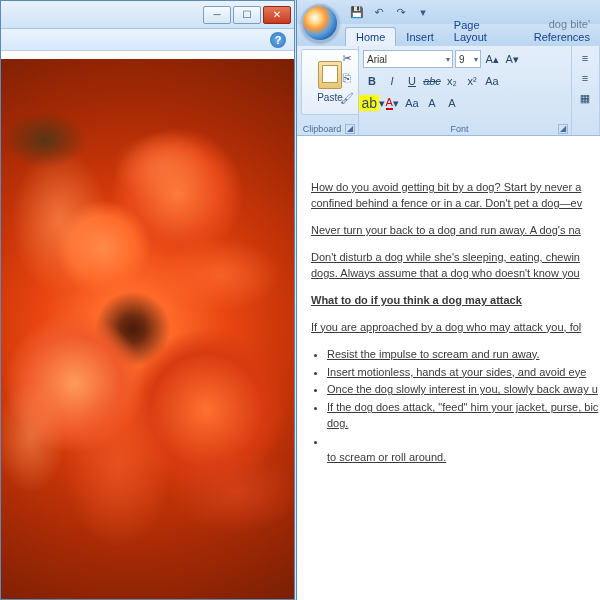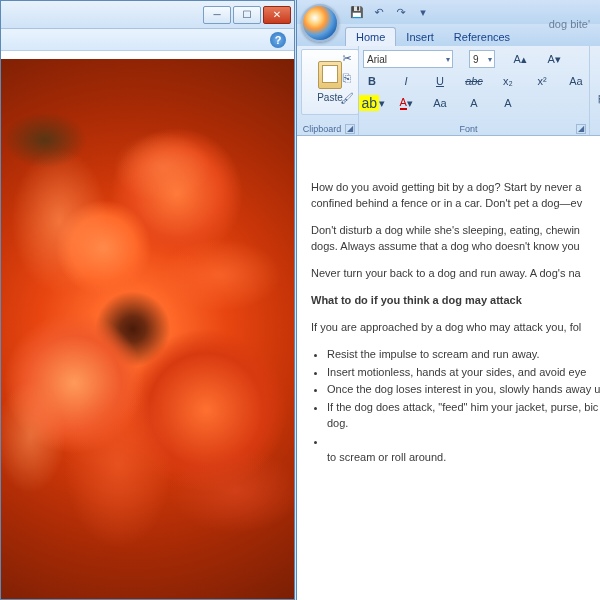--- a/index.html
+++ b/index.html
@@ -52,38 +52,38 @@
 .rgroup-label .dlg { float: right; margin-right: 3px; font-size: 8px; color: #4a6a9a; border: 1px solid #9fbad9; width: 10px; height: 10px; line-height: 8px; }
 
 .clipboard-grp { width: 62px; }
 .paste-btn { width: 58px; height: 66px; background: linear-gradient(#fdfefe,#e4eefa); border: 1px solid #b7cfe8; border-radius: 2px; display: flex; flex-direction: column; align-items: center; justify-content: center; font-size: 10px; color: #2b4a6f; }
 .paste-icon { width: 24px; height: 28px; background: linear-gradient(#f7e0a8,#e8c878); border: 1px solid #b89850; border-radius: 2px; margin-bottom: 3px; position: relative; }
 .paste-icon::before { content:""; position:absolute; top:3px; left:3px; right:3px; height:16px; background:#fff; border:1px solid #b89850; }
 .clip-side { position: absolute; left: 42px; top: 3px; display: flex; flex-direction: column; gap: 2px; }
 .clip-icon { width: 16px; height: 18px; display: flex; align-items: center; justify-content: center; font-size: 11px; color: #3a5a8a; }
 
 .font-grp { flex: 1; }
-.font-row { display: flex; align-items: center; gap: 16px; margin-bottom: 2px; height: 20px; }
+.font-row { display: flex; align-items: center; gap: 2px; margin-bottom: 2px; height: 20px; }
 .font-select { height: 18px; background: #fff; border: 1px solid #9fbad9; font-size: 10px; padding: 0 14px 0 3px; position: relative; color: #333; display: flex; align-items: center; }
 .font-select::after { content:"▾"; position: absolute; right: 2px; font-size: 8px; color: #4a6a9a; }
 .fname { width: 90px; }
 .fsize { width: 26px; }
 .ribbtn { width: 18px; height: 18px; border: 1px solid transparent; display: flex; align-items: center; justify-content: center; font-size: 11px; color: #2b4a6f; cursor: pointer; border-radius: 2px; }
 .bold { font-weight: bold; }
 .italic { font-style: italic; }
 .underline { text-decoration: underline; }
 .strike { text-decoration: line-through; font-style: italic; }
 .hilite { background: #ffff00; padding: 0 2px; font-size: 14px; }
 .fontcolor { color: #c00; border-bottom: 2px solid #c00; line-height: 12px; }
 
 .para-grp { width: 28px; }
 .para-col { display: flex; flex-direction: column; gap: 2px; }
 
 
-.doc-area { position: absolute; top: 136px; left: 0; right: 0; bottom: 0; background: #fff; padding: 44px 0 0 14px; font-size: 11px; color: #3a3a3a; line-height: 1.45; overflow: hidden; }
+.doc-area { position: absolute; top: 136px; left: 0; right: 0; bottom: 0; background: #fff; padding: 44px 0 0 14px; font-size: 11px; color: #3a3a3a; line-height: 1.45; overflow: hidden; text-decoration: underline; }
 .doc-area p { margin-bottom: 11px; white-space: nowrap; }
 .doc-area .bold-h { font-weight: bold; }
 .doc-area ul { list-style: disc; padding-left: 16px; }
 .doc-area li { margin-bottom: 2px; white-space: nowrap; }
 </style>
 </head>
 <body>
 
 <div class="left-win">
   <div class="left-titlebar">
@@ -106,20 +106,21 @@
       <div class="qat-icon">💾</div>
       <div class="qat-icon">↶</div>
       <div class="qat-icon">↷</div>
       <div class="qat-icon">▾</div>
     </div>
     <div class="doc-title">dog bite'</div>
   </div>
   <div class="ribbon-tabs">
     <div class="rtab active">Home</div>
     <div class="rtab">Insert</div>
+    <div class="rtab">Page Layout</div>
     <div class="rtab">References</div>
   </div>
   <div class="ribbon">
     <div class="rgroup clipboard-grp">
       <div class="paste-btn">
         <div class="paste-icon"></div>
         <span>Paste</span>
       </div>
       <div class="clip-side">
         <div class="clip-icon">✂</div>
@@ -157,25 +158,25 @@
       <div class="para-col">
         <div class="ribbtn">≡</div>
         <div class="ribbtn">≡</div>
         <div class="ribbtn">▦</div>
       </div>
     </div>
   </div>
 
   <div class="doc-area">
     <p><span> How do you avoid getting bit by a dog? Start by never a</span><br><span>confined behind a fence or in a car. Don't pet a dog—ev</span></p>
+    <p>Never turn your back to a dog and run away. A dog's na</p>
     <p><span>Don't disturb a dog while she's sleeping, eating, chewin</span><br><span>dogs. Always assume that a dog who doesn't know you</span></p>
-    <p>Never turn your back to a dog and run away. A dog's na</p>
     <p class="bold-h">What to do if you think a dog may attack</p>
     <p style="margin-bottom:11px;">If you are approached by a dog who may attack you, fol</p>
     <ul>
       <li>Resist the impulse to scream and run away.</li>
       <li>Insert motionless, hands at your sides, and avoid eye</li>
-      <li>Once the dog loses interest in you, slowly hands away u</li>
+      <li>Once the dog slowly interest in you, slowly back away u</li>
       <li><span>If the dog does attack, "feed" him your jacket, purse, bic</span><br><span>dog.</span></li>
       <li><br><span>to scream or roll around.</span></li>
     </ul>
   </div>
 </div>
 
 </body></html>

